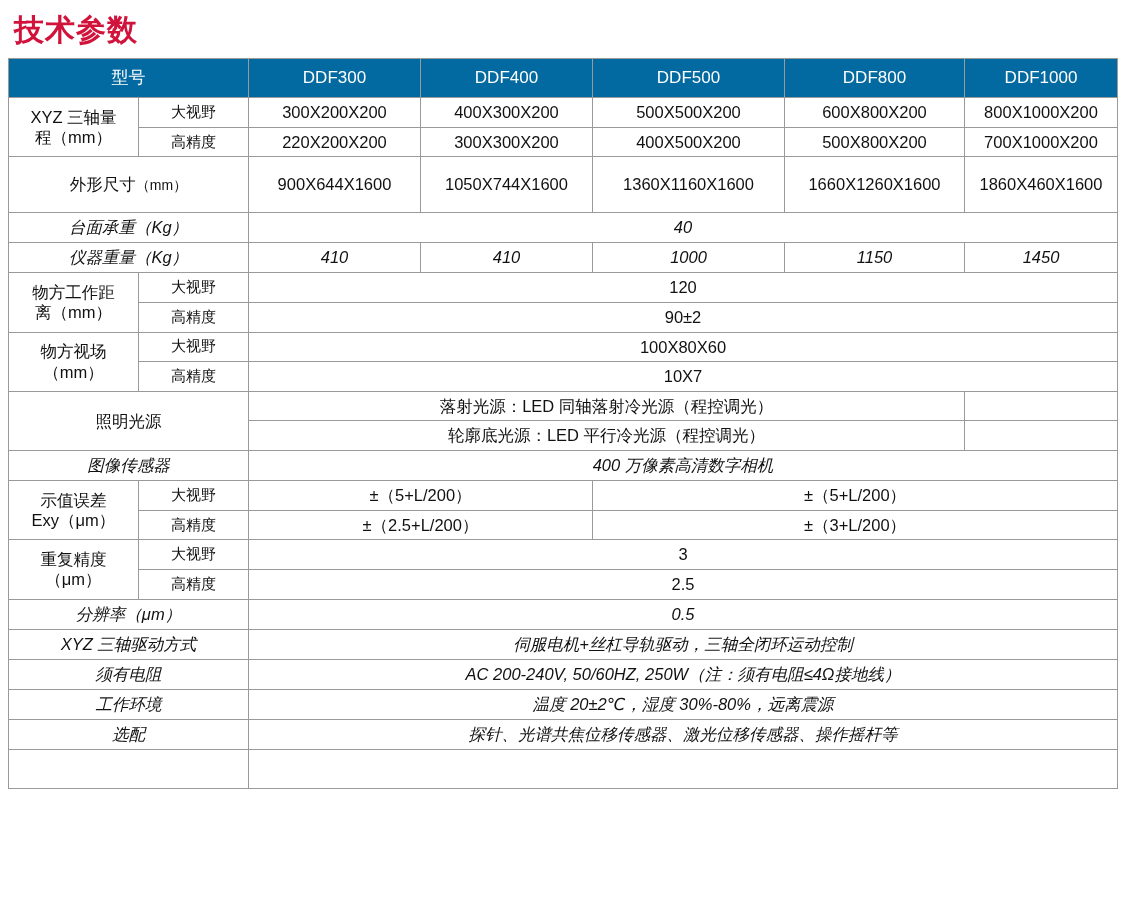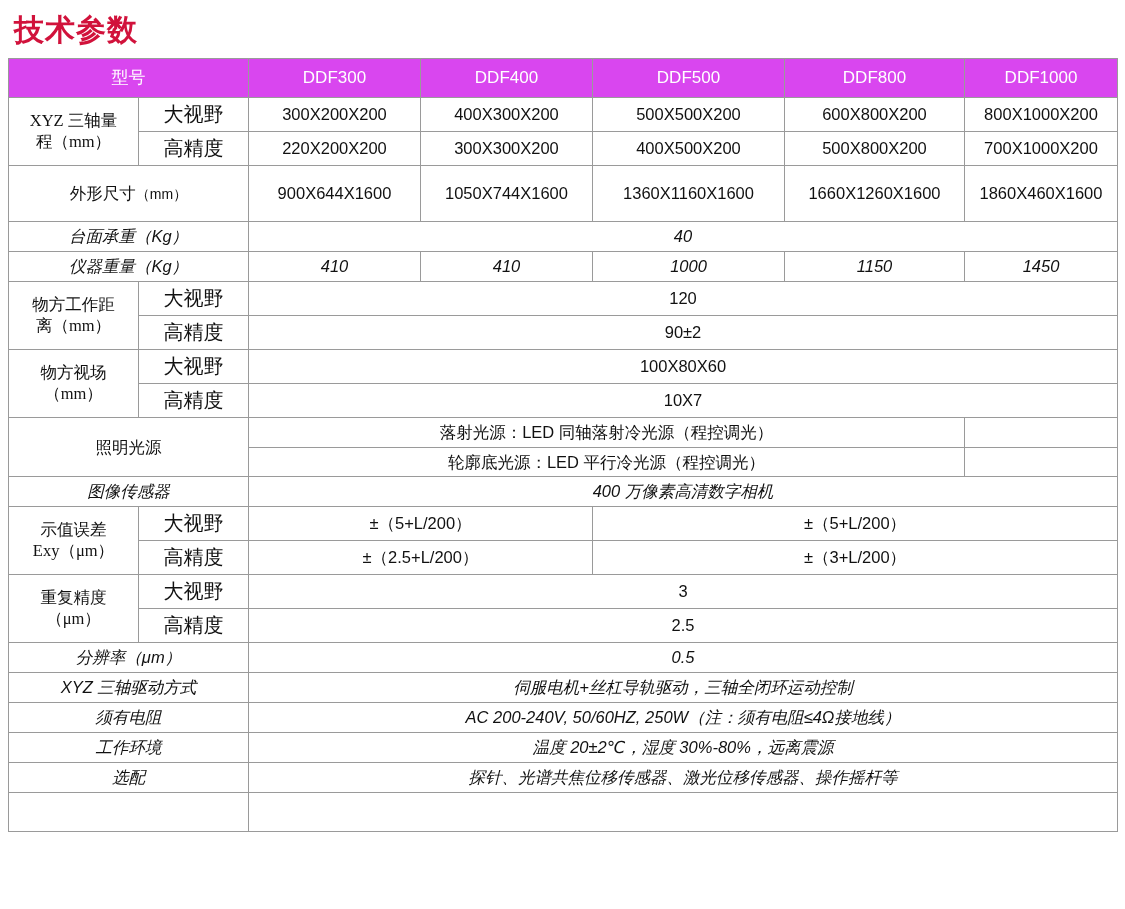--- a/index.html
+++ b/index.html
@@ -37,38 +37,38 @@
   }
   table.spec td, table.spec th {
     border: 1px solid #9a9a9a;
     text-align: center;
     vertical-align: middle;
     padding: 4px 3px;
     line-height: 1.25;
     font-weight: normal;
   }
   thead th {
-    background: #d946ef;
+    background: #0369a1;
     color: #ffffff;
     font-weight: bold;
     font-size: 17px;
     height: 30px;
     border: 1px solid #d1123b;
   }
   .rowlabel {
     font-size: 16.5px;
   }
   .sub {
-    font-size: 20px;
+    font-size: 15px;
   }
   .h-tall { height: 30px; font-style: italic; }
   .h-xtall { height: 56px; }
   .small { font-size: 14px; }
   .blank-row td { height: 30px; }
-  .lbl-2line { line-height: 1.45; font-family: Liberation Serif, serif; }
+  .lbl-2line { line-height: 1.45; }
 </style>
 </head>
 <body>
 
 <div class="page">
 
   <div class="title">技术参数</div>
 
   <table class="spec">
     <colgroup>

